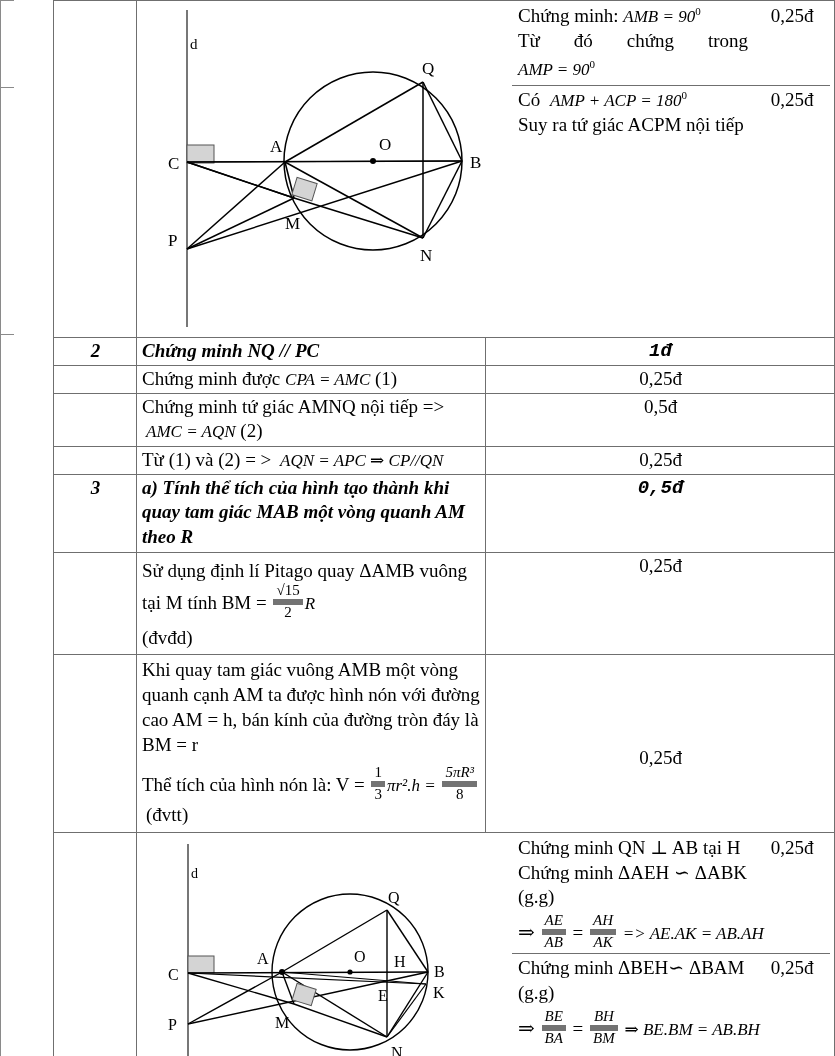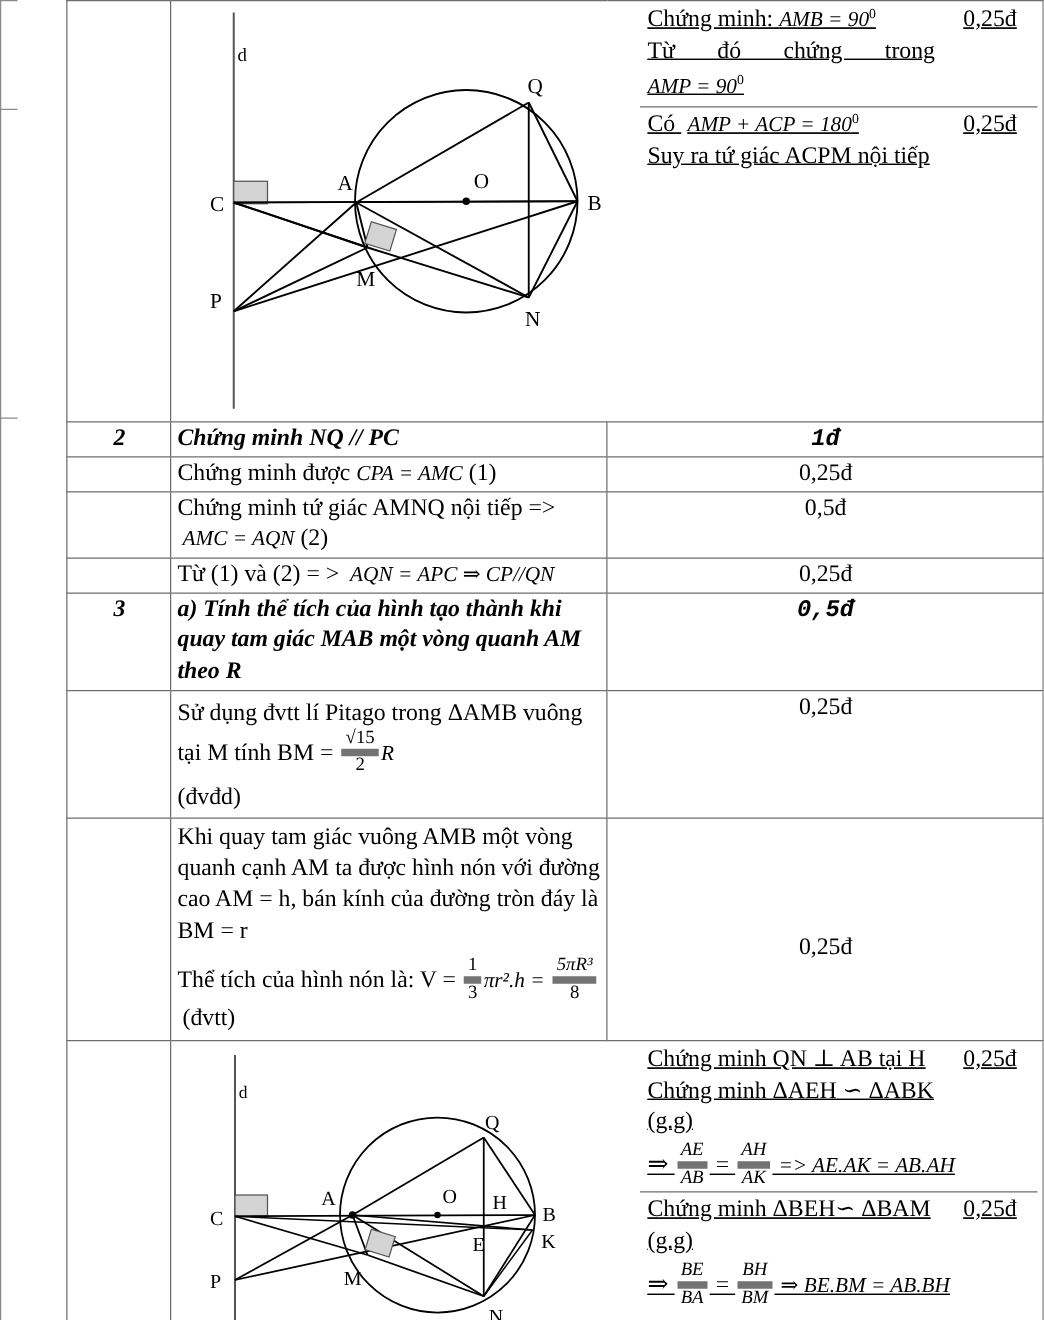--- a/index.html
+++ b/index.html
@@ -36,21 +36,21 @@
 
   .num-cell{text-align:center;vertical-align:middle;font-weight:bold;font-style:italic;font-size:19px;}
   .pts-cell{text-align:center;vertical-align:middle;font-size:19px;white-space:nowrap;}
   .pts-cell.bold{font-weight:bold;font-style:italic;font-family:Liberation Mono, monospace;}
   .pts-cell.low{vertical-align:middle;padding-top:42px;}
   .head-row td{font-weight:bold;font-style:italic;}
   .nopad{padding:0;}
 
   
   table.inner{width:100%;border-collapse:collapse;table-layout:fixed;}
-  table.inner td{border:0;padding:0;vertical-align:top;text-decoration:underline;}
+  table.inner td{border:0;padding:0;vertical-align:top;}
   td.inner-left{width:370px;border-right:1px solid #6f6f6f;}
   td.inner-right{padding:0;}
   table.sub{width:100%;border-collapse:collapse;table-layout:fixed;}
   table.sub td{border:0;border-bottom:1px solid #6f6f6f;padding:2px 4px 3px 6px;font-size:19px;line-height:1.3;vertical-align:top;}
   table.sub tr:last-child td{border-bottom:0;}
   td.sub-txt{}
   td.sub-pts{width:68px;border-left:1px solid #6f6f6f;text-align:center;vertical-align:middle;white-space:nowrap;}
 
   
   .mi{font-style:italic;font-family:"Liberation Serif","DejaVu Serif",serif;font-size:17px;}
@@ -191,21 +191,21 @@
 
   <tr>
     <td class="c-num num-cell" rowspan="1">3</td>
     <td class="c-main" style="font-weight:bold;font-style:italic;line-height:1.3;">a)  Tính thể tích của hình tạo thành khi quay tam giác MAB một vòng quanh AM theo R</td>
     <td class="c-pts pts-cell bold">0,5đ</td>
   </tr>
 
   <tr>
     <td class="c-num"></td>
     <td class="c-main" style="padding-top:6px;padding-bottom:4px;">
-      <div><span>Sử dụng đvtt lí Pitago trong ΔAMB vuông tại M tính BM =</span>
+      <div><span>Sử dụng định lí Pitago quay ΔAMB vuông tại M tính BM =</span>
         <span class="frac">
           <span class="nu" style="font-style:normal;">√15</span>
           <span class="de" style="font-style:normal;">2</span>
         </span><span class="mi">R</span>
       </div>
       <div style="margin-top:6px;">(đvđd)</div>
     </td>
     <td class="c-pts pts-cell">0,25đ</td>
   </tr>
 

